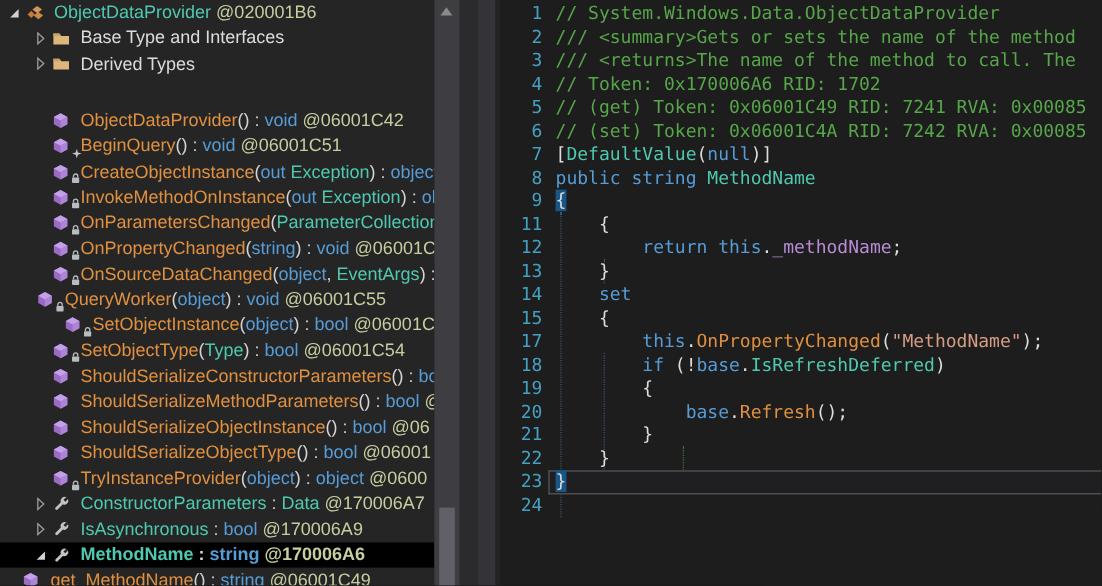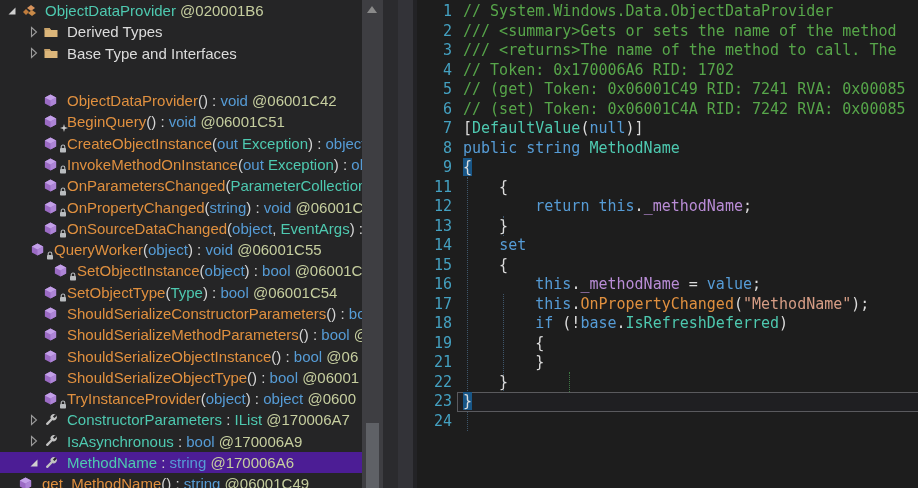--- a/index.html
+++ b/index.html
@@ -3,21 +3,21 @@
 <meta charset="utf-8">
 <style>
   html,body{margin:0;padding:0;background:#1d1d1d;width:918px;height:488px;overflow:hidden;
             font-family:"Liberation Sans",sans-serif;}
   #window{position:relative;width:918px;height:488px;display:flex;}
 
   
   #tree-panel{position:relative;width:362px;height:488px;background:#252526;overflow:hidden;flex:none;}
   .tree-row{position:relative;height:21.3px;display:flex;align-items:center;white-space:nowrap;
             font-size:15px;color:#dcdcdc;}
-  .tree-row.selected{background:#4c1d95;}
+  .tree-row.selected{background:#000000;font-weight:bold;}
   .exp-slot{flex:none;width:18px;height:16px;display:flex;align-items:center;justify-content:center;}
   .icon-slot{flex:none;width:22px;height:16px;display:flex;align-items:center;position:relative;}
   .icon-slot svg{overflow:visible;}
   .tree-label{margin-left:2px;}
   .sg-type{color:#4ec9b0;} .sg-prop{color:#4ec9b0;}
   .sg-kw{color:#569cd6;}
   .sg-m{color:#e0903f;}
   .sg-addr{color:#c6ce9f;}
   .sg-p{color:#d4d4d4;}
   .sg-plain{color:#dcdcdc;}
@@ -75,35 +75,35 @@
           <svg width="16" height="16" viewBox="0 0 16 16">
             <path d="M5.5 3.5 L10.5 8 L5.5 12.5 Z" fill="none" stroke="#9b9b9b" stroke-width="1.1"></path>
           </svg>
         </span>
         <span class="icon-slot">
           <svg width="16" height="16" viewBox="0 0 16 16">
             <path d="M1.5 4 h5 l1.5 2 h6.5 v7 h-13 Z" fill="#dcb67a"></path>
             <path d="M1.5 4 h5 l1.5 2 h-6.5 Z" fill="#c9a268"></path>
           </svg>
         </span>
-        <span class="tree-label"><span class="sg-plain">Derived Types</span></span>
+        <span class="tree-label"><span class="sg-plain">Base Type and Interfaces</span></span>
       </div>
       <div class="tree-row" style="padding-left: 25px;">
         <span class="exp-slot">
           <svg width="16" height="16" viewBox="0 0 16 16">
             <path d="M5.5 3.5 L10.5 8 L5.5 12.5 Z" fill="none" stroke="#9b9b9b" stroke-width="1.1"></path>
           </svg>
         </span>
         <span class="icon-slot">
           <svg width="16" height="16" viewBox="0 0 16 16">
             <path d="M1.5 4 h5 l1.5 2 h6.5 v7 h-13 Z" fill="#dcb67a"></path>
             <path d="M1.5 4 h5 l1.5 2 h-6.5 Z" fill="#c9a268"></path>
           </svg>
         </span>
-        <span class="tree-label"><span class="sg-plain">Base Type and Interfaces</span></span>
+        <span class="tree-label"><span class="sg-plain">Derived Types</span></span>
       </div>
       <div class="tree-row" style="padding-left: 25px; margin-top: 26px;">
         <span class="exp-slot"></span>
         <span class="icon-slot">
           <svg width="15" height="15" viewBox="0 0 16 16">
             <path d="M8 1.5 L14 4.8 V11.2 L8 14.5 L2 11.2 V4.8 Z" fill="#9b6bc4"></path>
             <path d="M8 1.5 L14 4.8 L8 8 L2 4.8 Z" fill="#c3a0e8"></path>
             <path d="M8 8 L14 4.8 V11.2 L8 14.5 Z" fill="#ad85d6"></path>
           </svg>
         </span>
@@ -310,21 +310,21 @@
         </span>
         <span class="icon-slot">
           <svg width="16" height="16" viewBox="0 0 16 16">
             <g transform="rotate(45 8 8)" fill="#c2c2c2">
               <circle cx="8" cy="4.2" r="3.1"></circle>
               <rect x="6.9" y="1" width="2.2" height="3.2" fill="#252526"></rect>
               <rect x="6.8" y="5.5" width="2.4" height="9" rx="1.1"></rect>
             </g>
           </svg>
         </span>
-        <span class="tree-label"><span class="sg-prop">ConstructorParameters</span><span class="sg-p"> : </span><span class="sg-type">IList</span><span class="sg-p"> </span><span class="sg-addr">@170006A7</span></span>
+        <span class="tree-label"><span class="sg-prop">ConstructorParameters</span><span class="sg-p"> : </span><span class="sg-type">Data</span><span class="sg-p"> </span><span class="sg-addr">@170006A7</span></span>
       </div>
       <div class="tree-row" style="padding-left: 25px;">
         <span class="exp-slot">
           <svg width="16" height="16" viewBox="0 0 16 16">
             <path d="M5.5 3.5 L10.5 8 L5.5 12.5 Z" fill="none" stroke="#9b9b9b" stroke-width="1.1"></path>
           </svg>
         </span>
         <span class="icon-slot">
           <svg width="16" height="16" viewBox="0 0 16 16">
             <g transform="rotate(45 8 8)" fill="#c2c2c2">
@@ -399,23 +399,23 @@
         <div class="code-line"><span class="ln">5</span><span class="lc"><span class="c-com">// (get) Token: 0x06001C49 RID: 7241 RVA: 0x00085</span></span></div>
         <div class="code-line"><span class="ln">6</span><span class="lc"><span class="c-com">// (set) Token: 0x06001C4A RID: 7242 RVA: 0x00085</span></span></div>
         <div class="code-line"><span class="ln">7</span><span class="lc"><span class="c-p">[</span><span class="c-type">DefaultValue</span><span class="c-p">(</span><span class="c-kw">null</span><span class="c-p">)]</span></span></div>
         <div class="code-line"><span class="ln">8</span><span class="lc"><span class="c-kw">public</span><span class="c-p"> </span><span class="c-kw">string</span><span class="c-p"> </span><span class="c-prop">MethodName</span></span></div>
         <div class="code-line"><span class="ln">9</span><span class="lc"><span class="c-p brace-hl">{</span></span></div>
         <div class="code-line"><span class="ln">11</span><span class="lc"><span class="c-p">    {</span></span></div>
         <div class="code-line"><span class="ln">12</span><span class="lc"><span class="c-p">        </span><span class="c-kw">return</span><span class="c-p"> </span><span class="c-kw">this</span><span class="c-p">.</span><span class="c-fld">_methodName</span><span class="c-p">;</span></span></div>
         <div class="code-line"><span class="ln">13</span><span class="lc"><span class="c-p">    }</span></span></div>
         <div class="code-line"><span class="ln">14</span><span class="lc"><span class="c-p">    </span><span class="c-kw">set</span></span></div>
         <div class="code-line"><span class="ln">15</span><span class="lc"><span class="c-p">    {</span></span></div>
-        <div class="code-line"><span class="ln">16</span><span class="lc"><span class="c-p">        </span><span class="c-kw">this</span><span class="c-p">.</span><span class="c-fld">_methodName</span><span class="c-p"> = </span><span class="c-kw">value</span><span class="c-p">;</span></span></div>
         <div class="code-line"><span class="ln">17</span><span class="lc"><span class="c-p">        </span><span class="c-kw">this</span><span class="c-p">.</span><span class="c-m">OnPropertyChanged</span><span class="c-p">(</span><span class="c-str">"MethodName"</span><span class="c-p">);</span></span></div>
         <div class="code-line"><span class="ln">18</span><span class="lc"><span class="c-p">        </span><span class="c-kw">if</span><span class="c-p"> (!</span><span class="c-kw">base</span><span class="c-p">.</span><span class="c-prop">IsRefreshDeferred</span><span class="c-p">)</span></span></div>
         <div class="code-line"><span class="ln">19</span><span class="lc"><span class="c-p">        {</span></span></div>
+        <div class="code-line"><span class="ln">20</span><span class="lc"><span class="c-p">            </span><span class="c-kw">base</span><span class="c-p">.</span><span class="c-m">Refresh</span><span class="c-p">();</span></span></div>
         <div class="code-line"><span class="ln">21</span><span class="lc"><span class="c-p">        }</span></span></div>
         <div class="code-line"><span class="ln">22</span><span class="lc"><span class="c-p">    }</span></span></div>
         <div class="code-line current"><span class="ln">23</span><span class="lc"><span class="c-p brace-hl">}</span></span></div>
         <div class="code-line"><span class="ln">24</span><span class="lc"></span></div>
       </div>
   </div>
 </div>
 
 </body></html>

